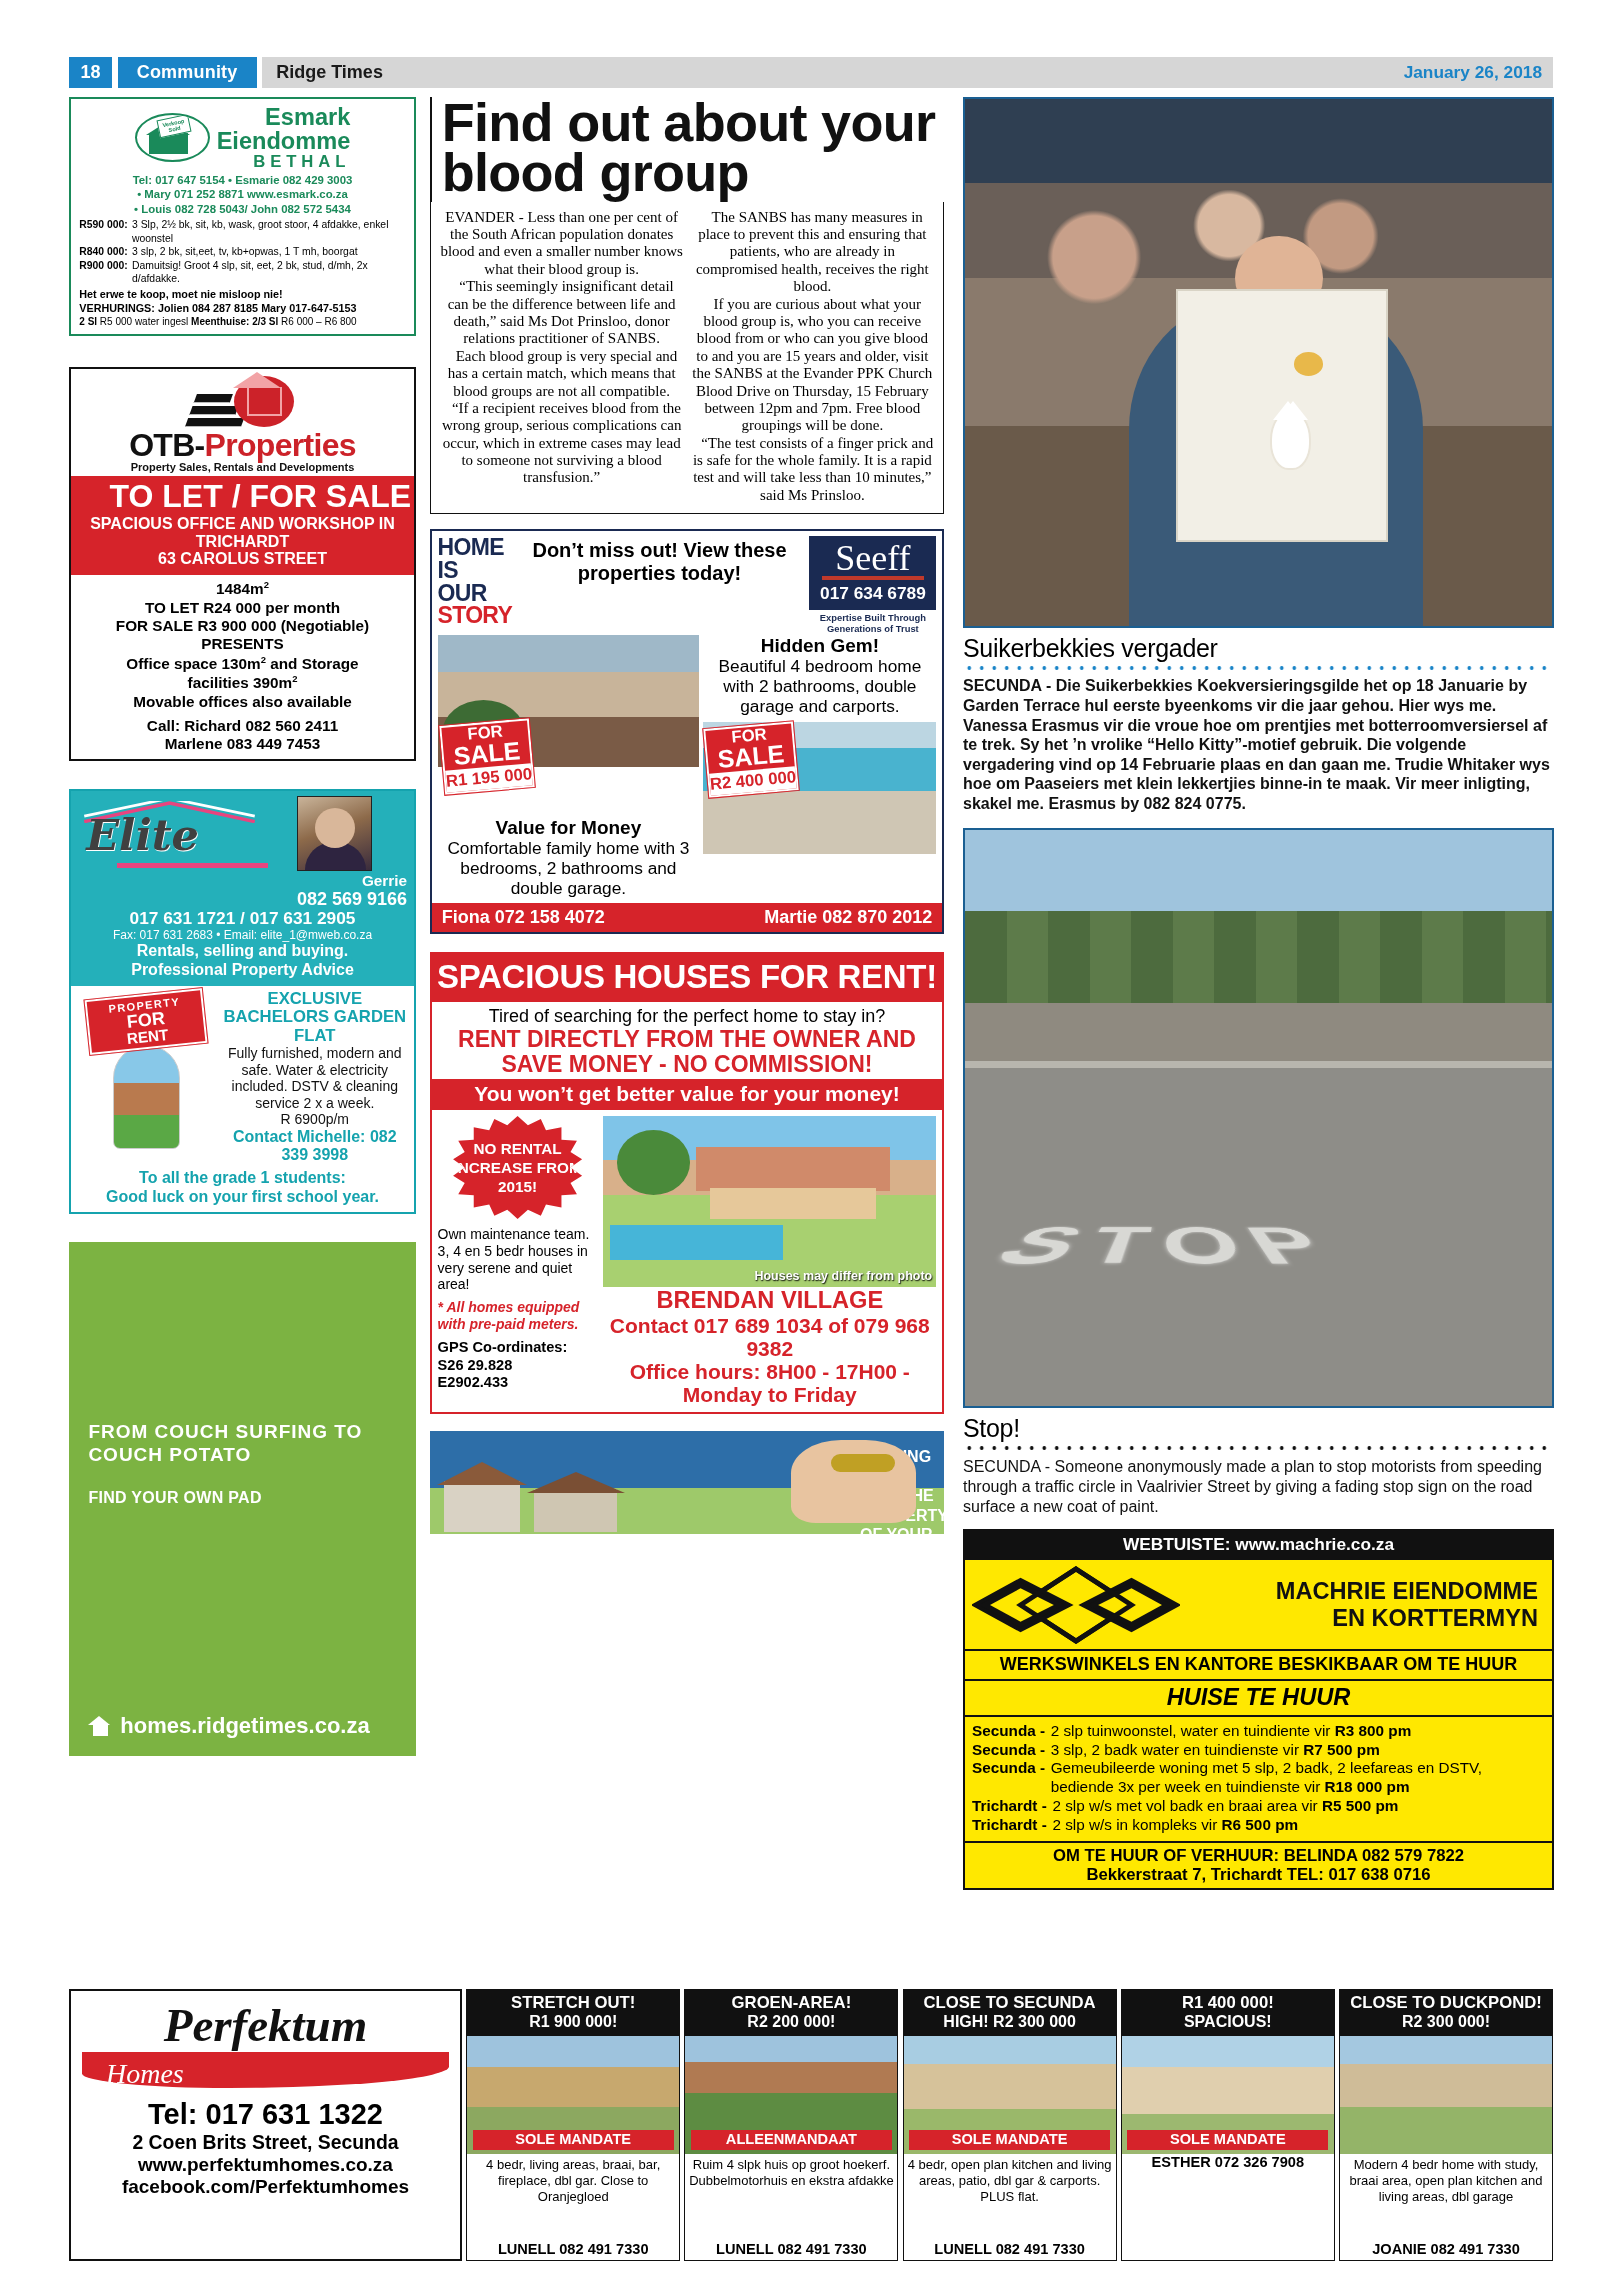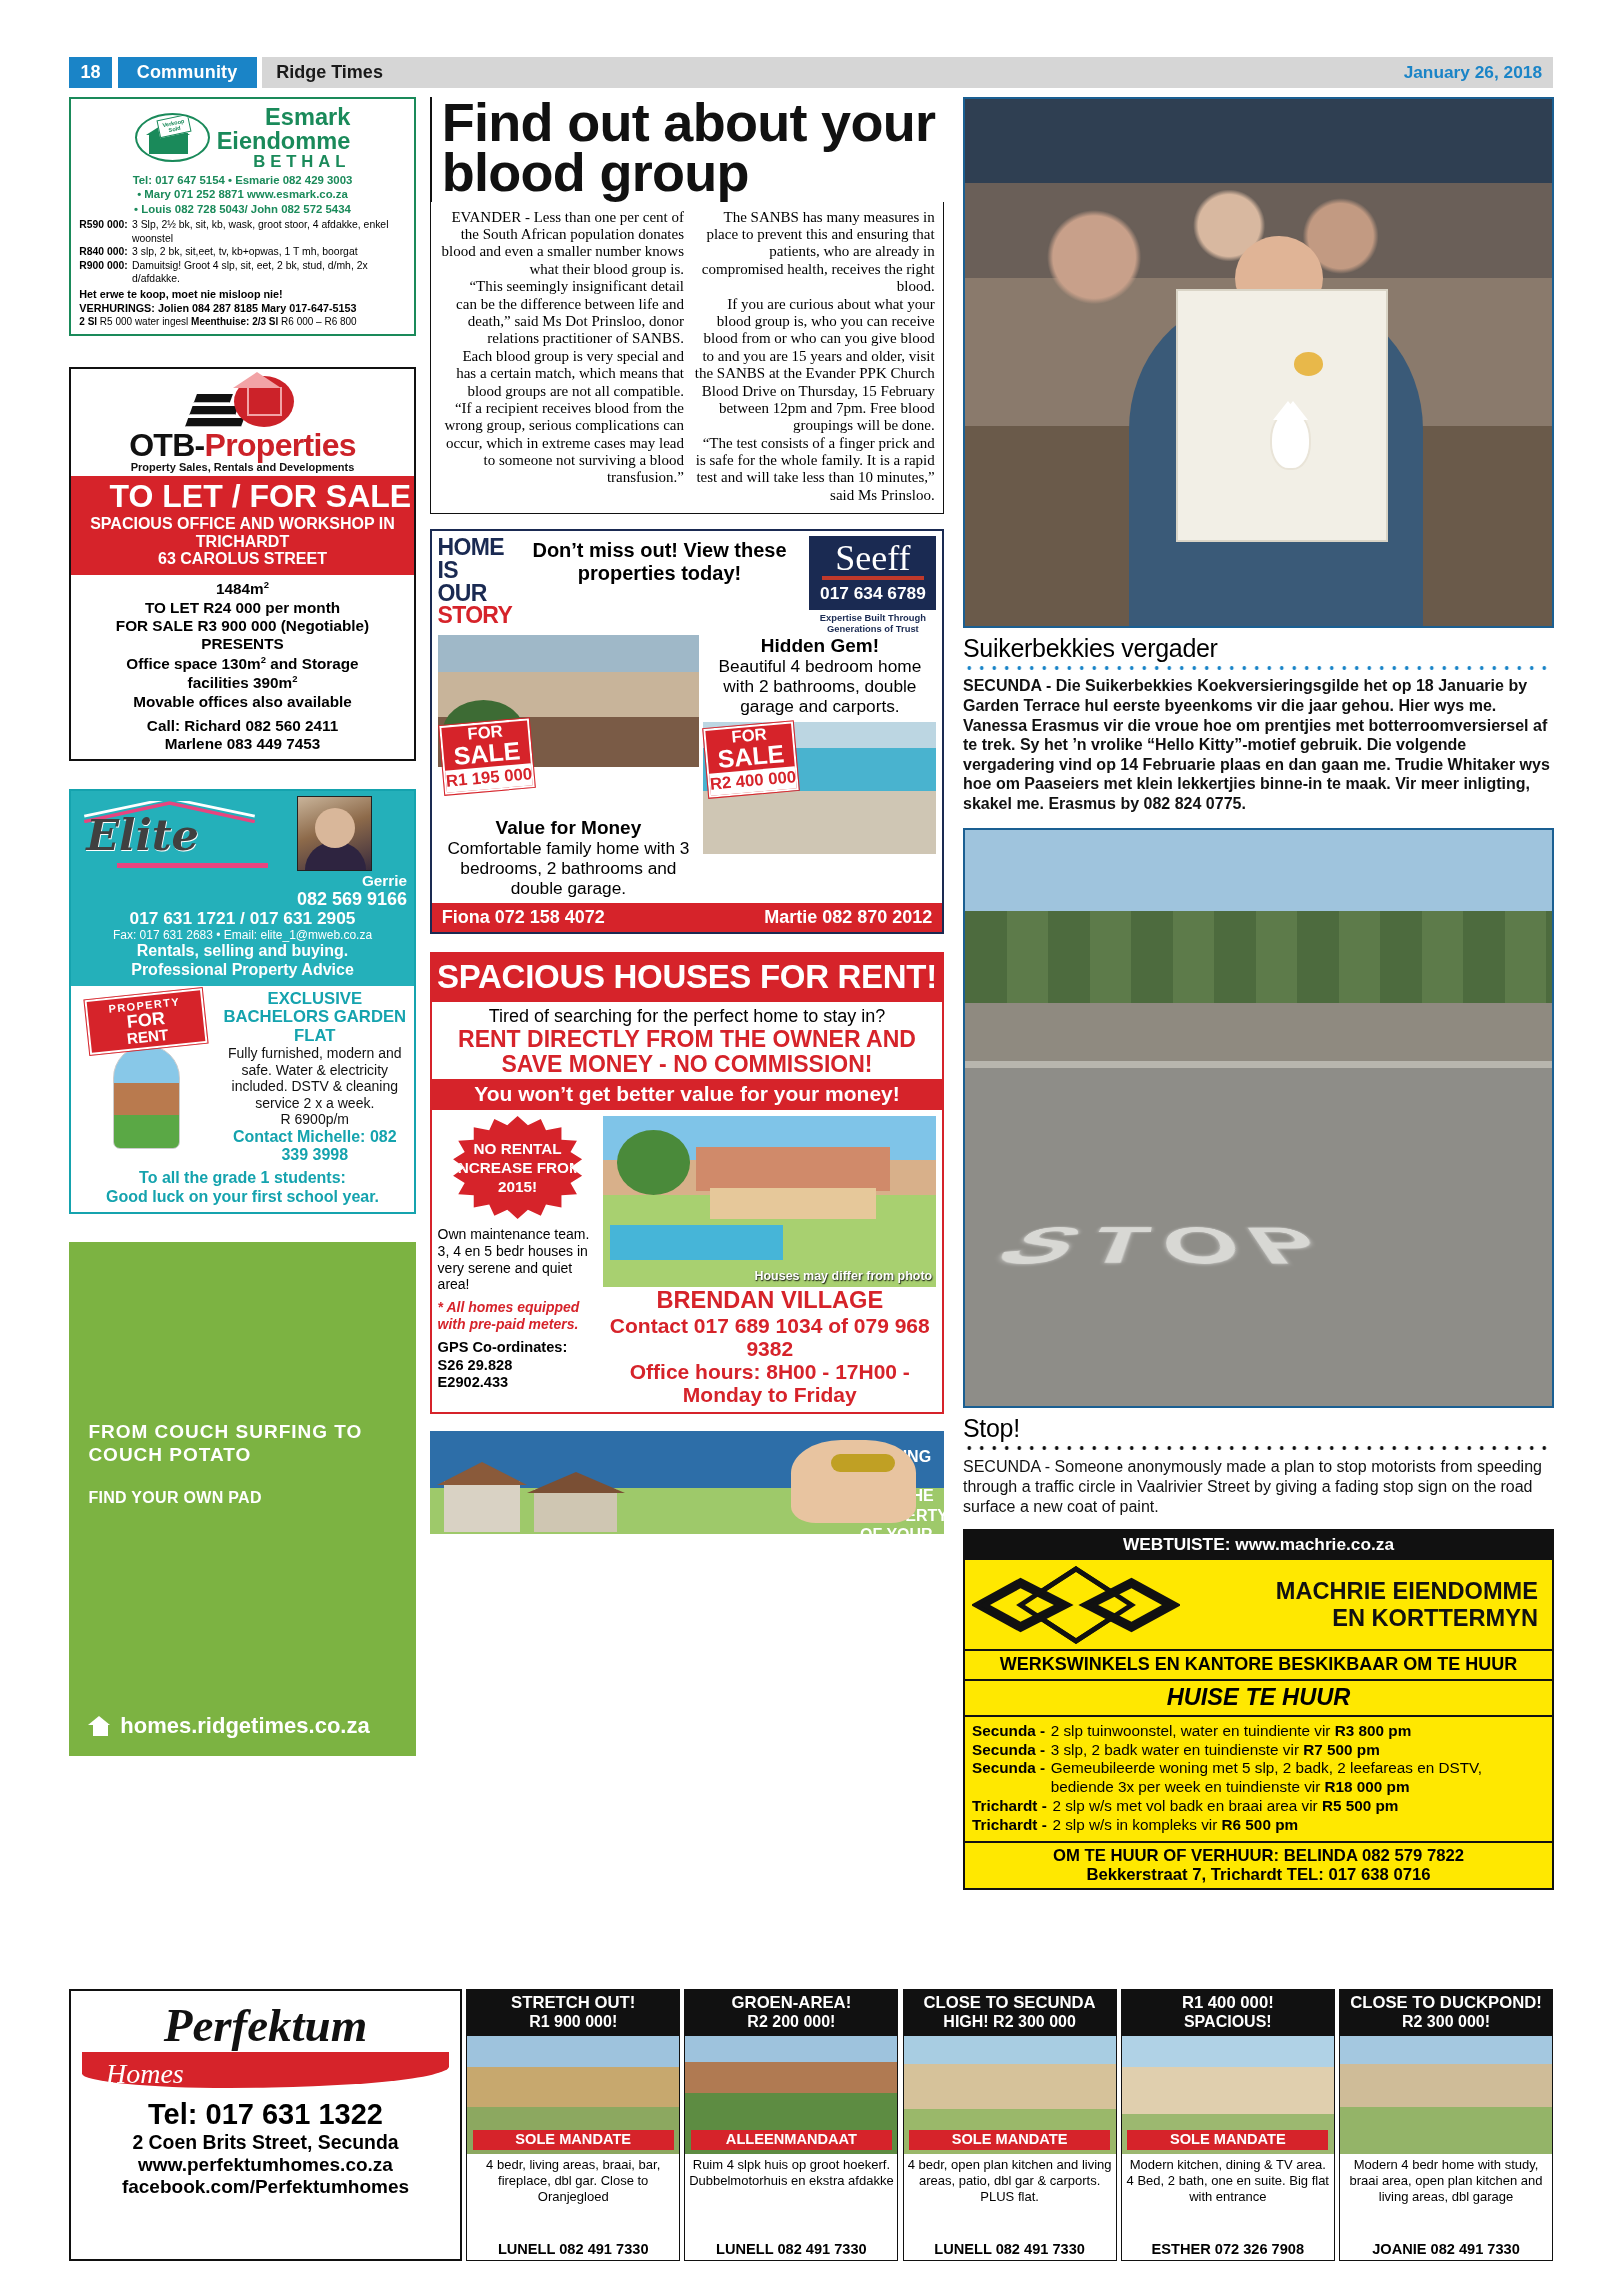--- a/index.html
+++ b/index.html
@@ -177,21 +177,21 @@
   
   .headline {
     font-family: "Liberation Sans", sans-serif;
     font-weight: bold; font-size: 54px; line-height: .93; letter-spacing: -0.7px;
     color:#111; padding-left: 9.7px; border-left: 2.1px solid #111; padding-bottom: 4.2px;
   }
   .article {
     border: 1.4px solid #111; border-top: none; margin-top: 0;
     padding: 7px 8.3px 8.3px; display: flex; gap: 6px;
     font-family: "Liberation Serif", serif; font-size: 15px; line-height: 1.16;
-    color:#000; text-align: right;
+    color:#000; text-align: center;
   }
   .article .c { flex: 1; }
   .article p { text-indent: 9.7px; margin: 0; }
   .article p.first { text-indent: 0; }
 
   
   .seeff { border: 2.8px solid #1a2a52; margin-top: 15.3px; background:#fff; }
   .seeff-top { display:flex; padding: 5.6px 5.6px 0; }
   .seeff-his {
     width: 72px; flex:none; font-weight:bold; font-size: 23px; line-height: .98;
@@ -756,21 +756,20 @@
     </div>
 
     <div class="perf-card">
       <div class="perf-hdr">
         <div class="t">R1 400 000!</div>
         <div class="p">SPACIOUS!</div>
       </div>
       <div class="perf-img d">
         <div class="perf-mand">SOLE MANDATE</div>
       </div>
-      <div class="perf-desc">Modern kitchen, dining &amp; TV area. 4 Bed, 2 bath, one en suite. Big flat with entrance</div>
       <div class="perf-agent">ESTHER 072 326 7908</div>
     </div>
 
     <div class="perf-card">
       <div class="perf-hdr">
         <div class="t">CLOSE TO DUCKPOND!</div>
         <div class="p">R2 300 000!</div>
       </div>
       <div class="perf-img e"></div>
       <div class="perf-desc">Modern 4 bedr home with study, braai area, open plan kitchen and living areas, dbl garage</div>

